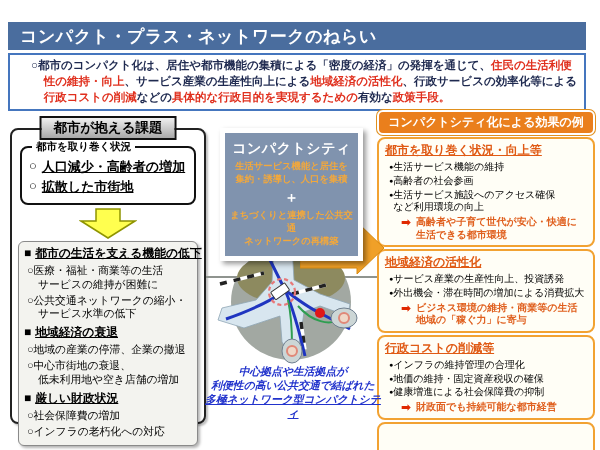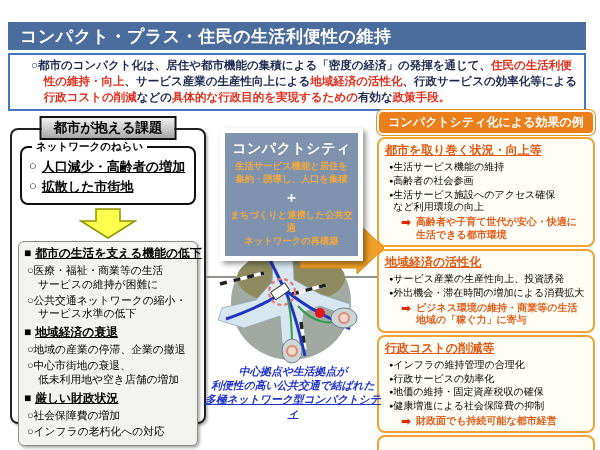--- a/index.html
+++ b/index.html
@@ -95,32 +95,32 @@
   .rbullet .mark{font-size:7px;padding-top:2px;}
   .rbullet .txt{white-space:pre-line;}
   .outcome{display:flex;gap:5px;margin:2px 0 1px 16px;color:#e0601f;font-size:10px;font-weight:bold;line-height:1.25;}
   .outcome .mark{color:#e02800;font-size:12px;line-height:1;}
   .outcome .txt{white-space:pre-line;}
 </style>
 </head>
 <body>
 
 <div class="titlebar">
-  <span>コンパクト・プラス・住民の生活利便性の維持</span>
+  <span>コンパクト・プラス・ネットワークのねらい</span>
 </div>
 
 <div class="introbox">
   <p><span>○都市のコンパクト化は、居住や都市機能の集積による「密度の経済」の発揮を通じて、</span><span class="red">住民の生活利便性の維持・向上</span><span>、サービス産業の生産性向上による</span><span class="red">地域経済の活性化</span><span>、行政サービスの効率化等による</span><span class="red">行政コストの削減</span><span>などの</span><span class="red">具体的な行政目的を実現するための</span><span>有効な</span><span class="red">政策手段。</span></p>
 </div>
 
 <div class="lpanel">
   <div class="ltab">都市が抱える課題</div>
 
   <div class="sbox">
-    <div class="sbox-label">ネットワークのねらい</div>
+    <div class="sbox-label">都市を取り巻く状況</div>
     <div class="sitem">
       <span>○</span>
       <span class="txt">人口減少・高齢者の増加</span>
     </div>
     <div class="sitem">
       <span>○</span>
       <span class="txt">拡散した市街地</span>
     </div>
   </div>
 
@@ -260,24 +260,20 @@
   </div>
 
   <div class="rbox" style="min-height:81px">
     <div class="rtitle">行政コストの削減等</div>
     <div class="rbullet">
         <span class="mark">●</span>
         <span class="txt">インフラの維持管理の合理化</span>
       </div>
     <div class="rbullet">
         <span class="mark">●</span>
-        <span class="txt">行政サービスの効率化</span>
-      </div>
-    <div class="rbullet">
-        <span class="mark">●</span>
         <span class="txt">地価の維持・固定資産税収の確保</span>
       </div>
     <div class="rbullet">
         <span class="mark">●</span>
         <span class="txt">健康増進による社会保障費の抑制</span>
       </div>
     <div class="outcome">
         <span class="mark">➡</span>
         <span class="txt">財政面でも持続可能な都市経営</span>
       </div>

